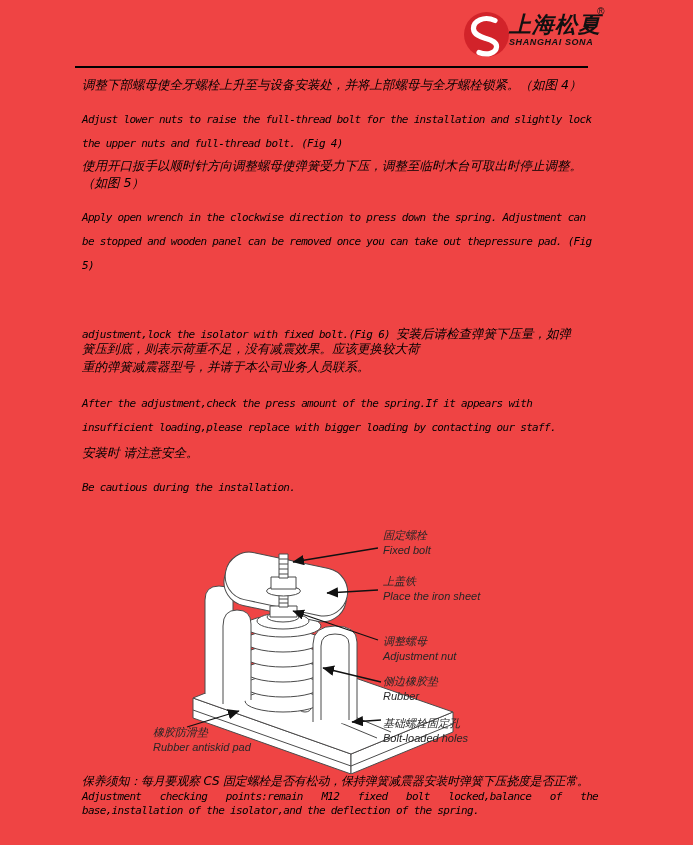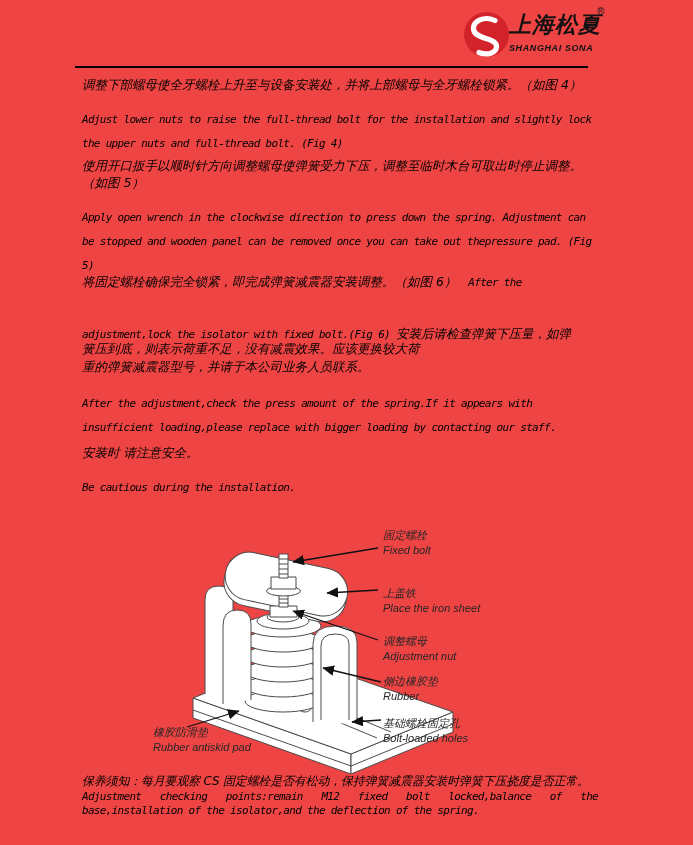--- a/index.html
+++ b/index.html
@@ -5,38 +5,38 @@
   html,body{margin:0;padding:0;background:#fff;}
   .page{
     position:relative;width:693px;height:845px;background:#ef4444;
     font-family:"Liberation Sans","DejaVu Sans",sans-serif;color:#000;overflow:hidden;font-style:italic;
   }
   
   .logo{position:absolute;left:464px;top:10px;width:160px;height:50px;}
   .logo-mark{position:absolute;left:0;top:2px;width:45px;height:45px;}
   .logo-text{position:absolute;left:45px;top:3px;}
   .logo-cn{font-size:22px;font-weight:bold;letter-spacing:1px;color:#111;line-height:24px;white-space:nowrap;}
-  .logo-en{font-size:9px;font-weight:bold;letter-spacing:0.6px;color:#111;line-height:10px;margin-top:6px;white-space:nowrap;}
+  .logo-en{font-size:9px;font-weight:bold;letter-spacing:0.6px;color:#111;line-height:10px;margin-top:0;white-space:nowrap;}
   .reg{position:absolute;left:133px;top:-4px;font-size:10px;color:#111;}
   .rule{position:absolute;left:75px;top:66px;width:513px;height:2px;background:#000;}
   
   .p{position:absolute;left:82px;width:516px;color:#000;}
   .zh{font-size:12.5px;line-height:17px;font-family:"DejaVu Sans","Liberation Sans",sans-serif;}
   .en{font-size:11px;letter-spacing:-0.7px;line-height:24px;font-family:"DejaVu Sans Mono","Liberation Mono",monospace;}
   .seg-zh{font-size:12.5px;font-family:"DejaVu Sans","Liberation Sans",sans-serif;white-space:pre-wrap;}
   .seg-en{font-size:11px;letter-spacing:-0.7px;font-family:"DejaVu Sans Mono","Liberation Mono",monospace;white-space:pre-wrap;}
   .just{text-align:justify;text-align-last:justify;}
   
   .diagram{position:absolute;left:145px;top:522px;width:430px;height:252px;}
   .dsvg{position:absolute;left:0;top:0;}
   .dlabel{position:absolute;font-size:11px;line-height:15px;color:#262626;white-space:nowrap;}
   .dlabel .lzh{font-family:"DejaVu Sans","Liberation Sans",sans-serif;}
   .dlabel .len{font-family:"Liberation Sans","DejaVu Sans",sans-serif;}
   .l1{left:238px;top:6px;}
-  .l2{left:238px;top:52px;margin-top:12px;}
+  .l2{left:238px;top:52px;}
   .l3{left:238px;top:112px;}
   .l4{left:238px;top:152px;}
   .l5{left:238px;top:194px;}
   .l6{left:8px;top:203px;}
 </style>
 </head>
 <body>
 
 <div class="page">
 
@@ -52,21 +52,20 @@
     <span class="reg">®</span>
   </div>
 
   <div class="rule"></div>
 
   <div class="p zh" style="top:76px">调整下部螺母使全牙螺栓上升至与设备安装处，并将上部螺母与全牙螺栓锁紧。（如图 4）</div>
   <div class="p en" style="top:108px">Adjust lower nuts to raise the full-thread bolt for the installation and slightly lock the upper nuts and full-thread bolt. (Fig 4)</div>
   <div class="p zh" style="top:157px">使用开口扳手以顺时针方向调整螺母使弹簧受力下压，调整至临时木台可取出时停止调整。（如图 5）</div>
   <div class="p en" style="top:206px">Apply open wrench in the clockwise direction to press down the spring. Adjustment can be stopped and wooden panel can be removed once you can take out thepressure pad. (Fig 5)</div>
 
-  <div class="p" style="top:272px"><span class="seg-zh">将固定螺栓确保完全锁紧，即完成弹簧减震器安装调整。（如图 6）</span><span class="seg-en">  After the</span></div>
   <div class="p" style="top:324px"><span class="seg-en">adjustment,lock the isolator with fixed bolt.(Fig 6) </span><span class="seg-zh">安装后请检查弹簧下压量，如弹</span></div>
   <div class="p zh" style="top:340px">簧压到底，则表示荷重不足，没有减震效果。应该更换较大荷</div>
   <div class="p zh" style="top:358px">重的弹簧减震器型号，并请于本公司业务人员联系。</div>
 
   <div class="p en" style="top:392px">After the adjustment,check the press amount of the spring.If it appears with insufficient loading,please replace with bigger loading by contacting our staff.</div>
   <div class="p zh" style="top:444px">安装时 请注意安全。</div>
   <div class="p en" style="top:476px">Be cautious during the installation.</div>
 
   <div class="diagram">
     <svg class="dsvg" viewBox="0 0 430 252" width="430" height="252">

